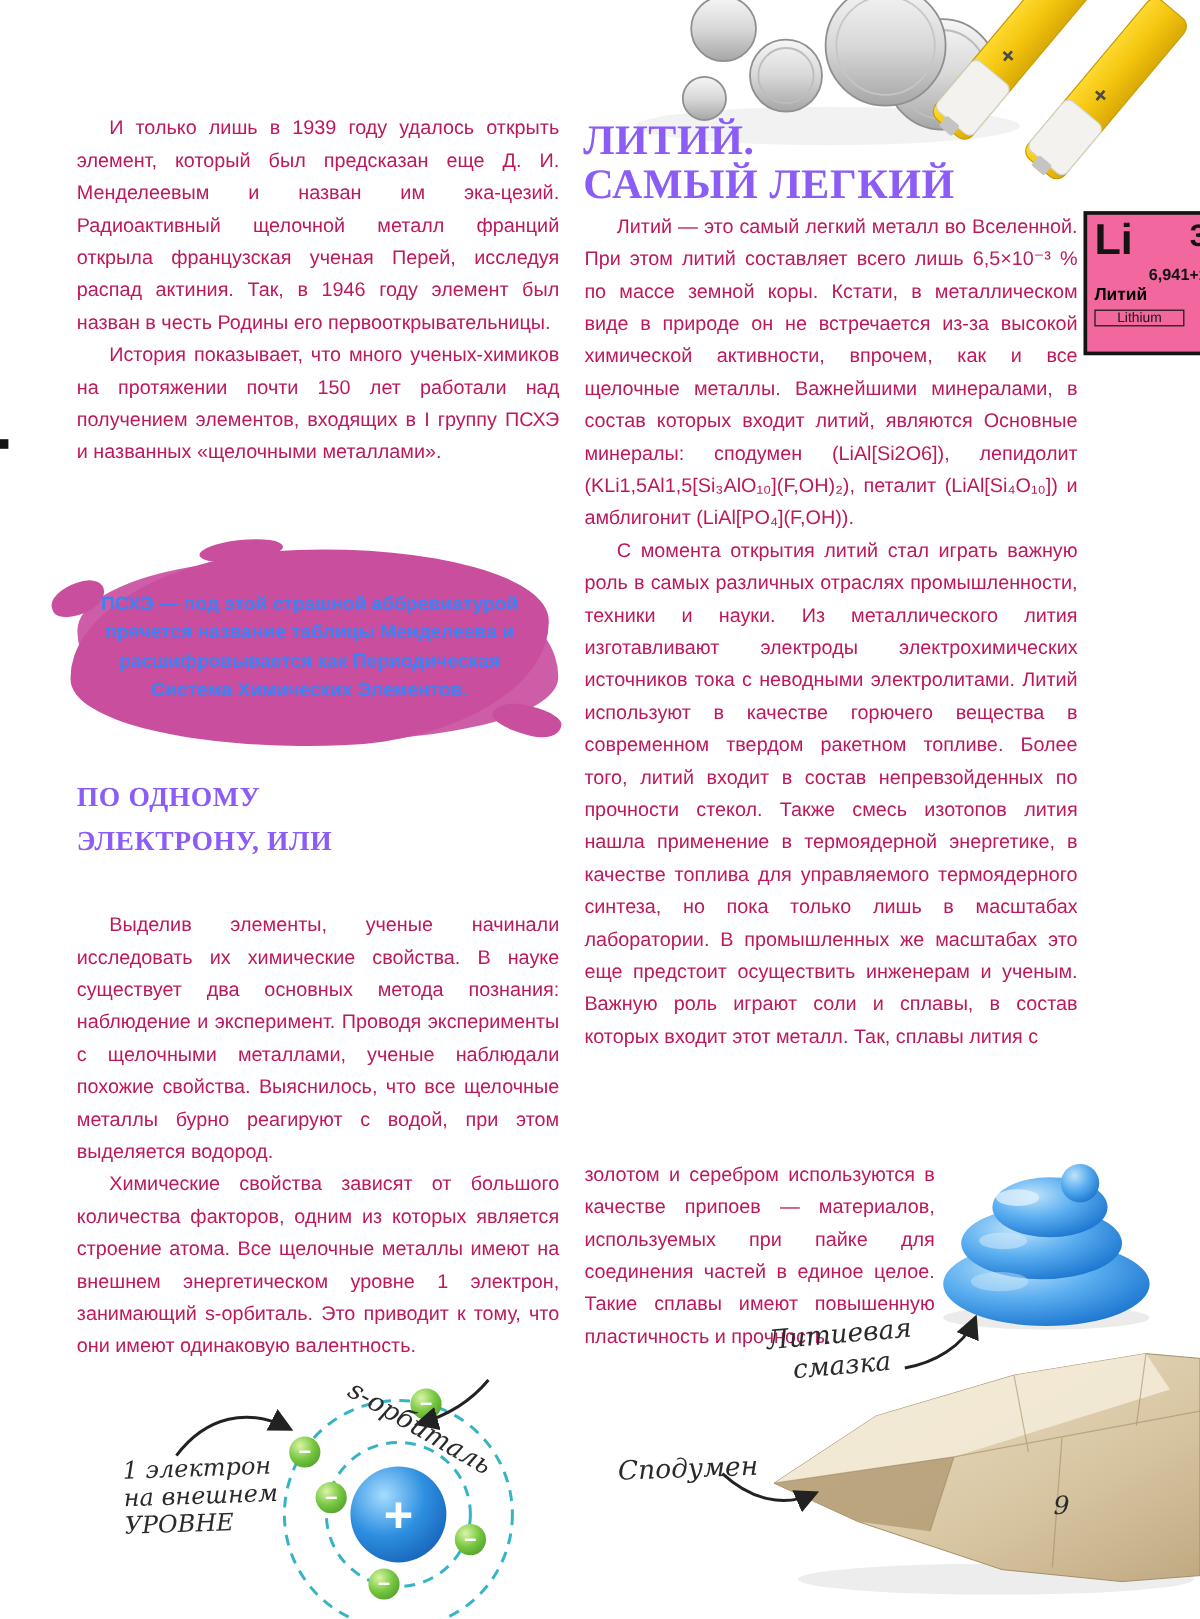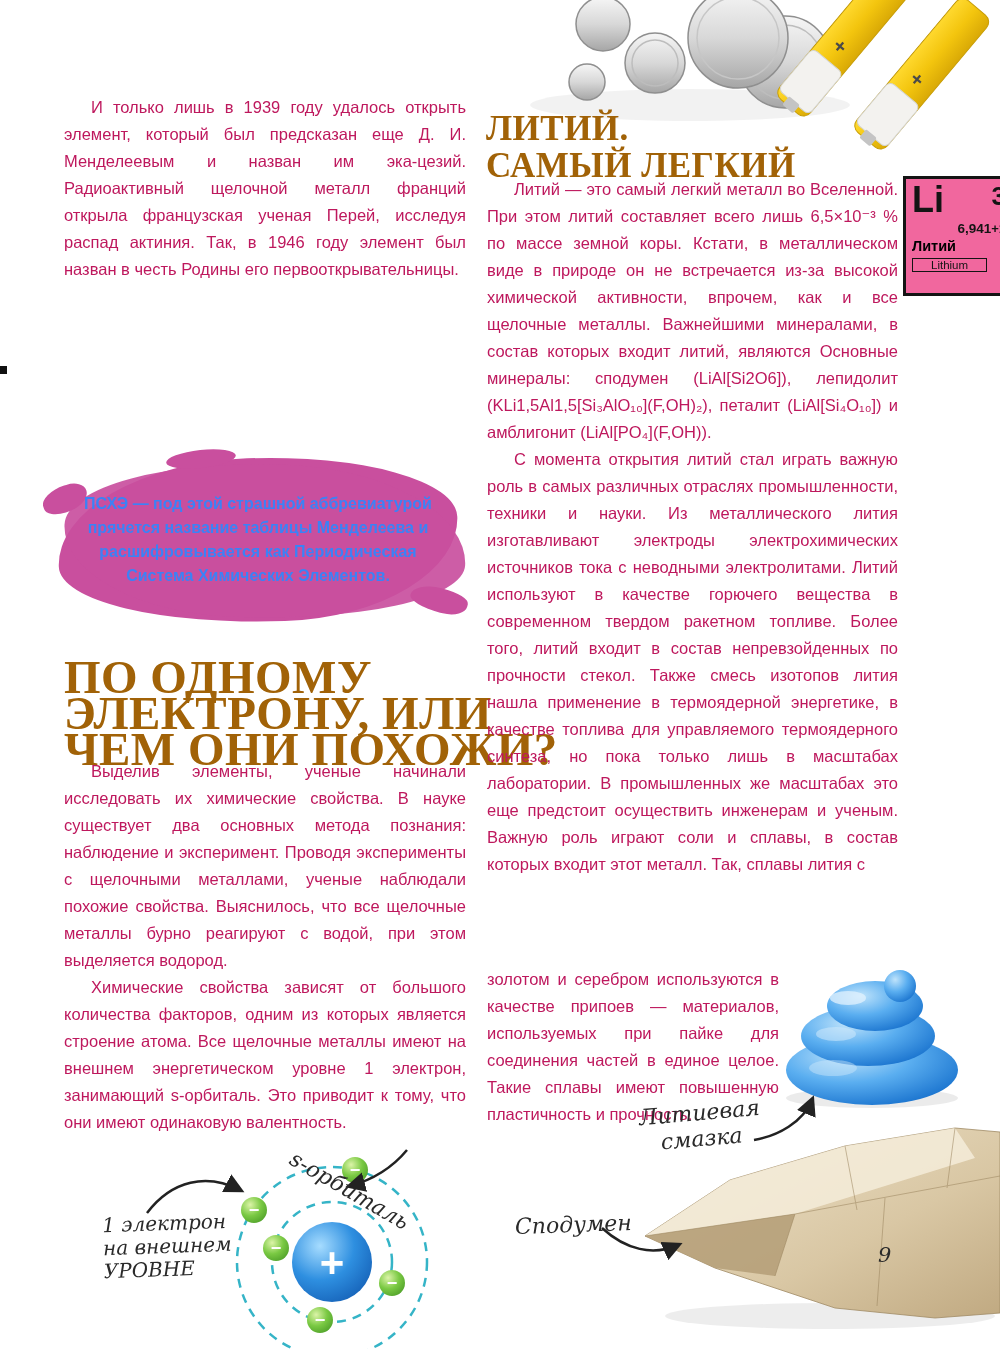--- a/index.html
+++ b/index.html
@@ -12,23 +12,23 @@
   .body-text { font-size:16.5px; line-height:27px; text-align:justify; color:#be185d; hyphens:auto; }
   .body-text p { text-indent:27px; }
   .col-left-top    { left:64px;  top:94px;  width:402px; }
   .col-left-bottom { left:64px;  top:758px; width:402px; }
   .col-right       { left:487px; top:176px; width:411px; }
   .col-right-narrow{ left:487px; top:966px; width:292px; }
   .col-right-narrow p { text-indent:0; }
 
   
   .heading { font-family:"Liberation Serif","DejaVu Serif",serif; font-weight:bold;
-             color:#a16207; letter-spacing:0.5px;margin-top:12px; }
+             color:#8b5cf6; letter-spacing:0.5px; }
   .heading span { display:block; }
-  .heading-left  { left:64px;  top:647px; font-size:47px; line-height:36px; }
+  .heading-left  { left:64px;  top:647px; font-size:23px; line-height:36px; }
   .heading-right { left:486px; top:98px;  font-size:35px; line-height:37px; }
 
   
   .callout { left:46px; top:448px; width:424px; height:184px; }
   .callout .blob { position:absolute; background:#c94f9e; }
   .callout .b1 { inset:10px 12px; border-radius:48% 52% 44% 56% / 62% 40% 60% 38%; transform:rotate(-2deg); }
   .callout .b2 { inset:16px 4px 14px 18px; border-radius:55% 45% 58% 42% / 45% 60% 40% 55%; transform:rotate(2.5deg); opacity:.92; }
   .callout .b3 { left:-4px; top:38px; width:46px; height:26px; border-radius:60% 40% 55% 45%/55% 45% 60% 40%; transform:rotate(-18deg); }
   .callout .b4 { right:2px; bottom:20px; width:58px; height:24px; border-radius:50% 50% 40% 60%/60% 40% 55% 45%; transform:rotate(14deg); }
   .callout .b5 { left:120px; top:2px; width:70px; height:18px; border-radius:50%; transform:rotate(-6deg); }
@@ -102,35 +102,35 @@
     <g transform="translate(497,8) rotate(40)">
       <rect x="-20" y="0" width="40" height="172" rx="9" fill="url(#yellowG)" stroke="#c79c05" stroke-width="1"></rect>
       <rect x="-20" y="112" width="40" height="54" rx="6" fill="#f3f2ef" stroke="#d4d4d0" stroke-width="1"></rect>
       <rect x="-7" y="164" width="14" height="11" rx="2" fill="#c4c4c4"></rect>
       <text x="0" y="100" text-anchor="middle" font-size="20" font-weight="bold" fill="#4a4a4a">+</text>
     </g>
   </svg>
 
   <div class="abs body-text col-left-top">
     <p>И только лишь в 1939 году удалось открыть элемент, который был предсказан еще Д. И. Менделеевым и назван им эка-цезий. Радиоактивный щелочной металл франций открыла французская ученая Перей, исследуя распад актиния. Так, в 1946 году элемент был назван в честь Родины его первооткрывательницы.</p>
+    <p>История показывает, что много ученых-химиков на протяжении почти 150 лет работали над получением элементов, входящих в I группу ПСХЭ и названных «щелочными металлами».</p>
   </div>
 
   <div class="abs callout">
     <div class="blob b1"></div>
     <div class="blob b2"></div>
     <div class="blob b3"></div>
     <div class="blob b4"></div>
     <div class="blob b5"></div>
     <div class="callout-text">ПСХЭ — под этой страшной аббревиатурой прячется название таблицы Менделеева и расшифровывается как Периодическая Система Химических Элементов.</div>
   </div>
 
   <h2 class="abs heading heading-left">
     <span>ПО ОДНОМУ</span>
     <span>ЭЛЕКТРОНУ, ИЛИ</span>
-    <span>ЧЕМ ОНИ ПОХОЖИ?</span>
   </h2>
 
   <div class="abs body-text col-left-bottom">
     <p>Выделив элементы, ученые начинали исследовать их химические свойства. В науке существует два основных метода познания: наблюдение и эксперимент. Проводя эксперименты с щелочными металлами, ученые наблюдали похожие свойства. Выяснилось, что все щелочные металлы бурно реагируют с водой, при этом выделяется водород.</p>
     <p>Химические свойства зависят от большого количества факторов, одним из которых является строение атома. Все щелочные металлы имеют на внешнем энергетическом уровне 1 электрон, занимающий s-орбиталь. Это приводит к тому, что они имеют одинаковую валентность.</p>
   </div>
 
   <svg class="layer" style="left:92px;top:1128px;width:395px;height:221px" viewBox="0 0 395 221">
     <defs>
       <radialGradient id="nucG" cx="0.35" cy="0.3" r="0.95">

